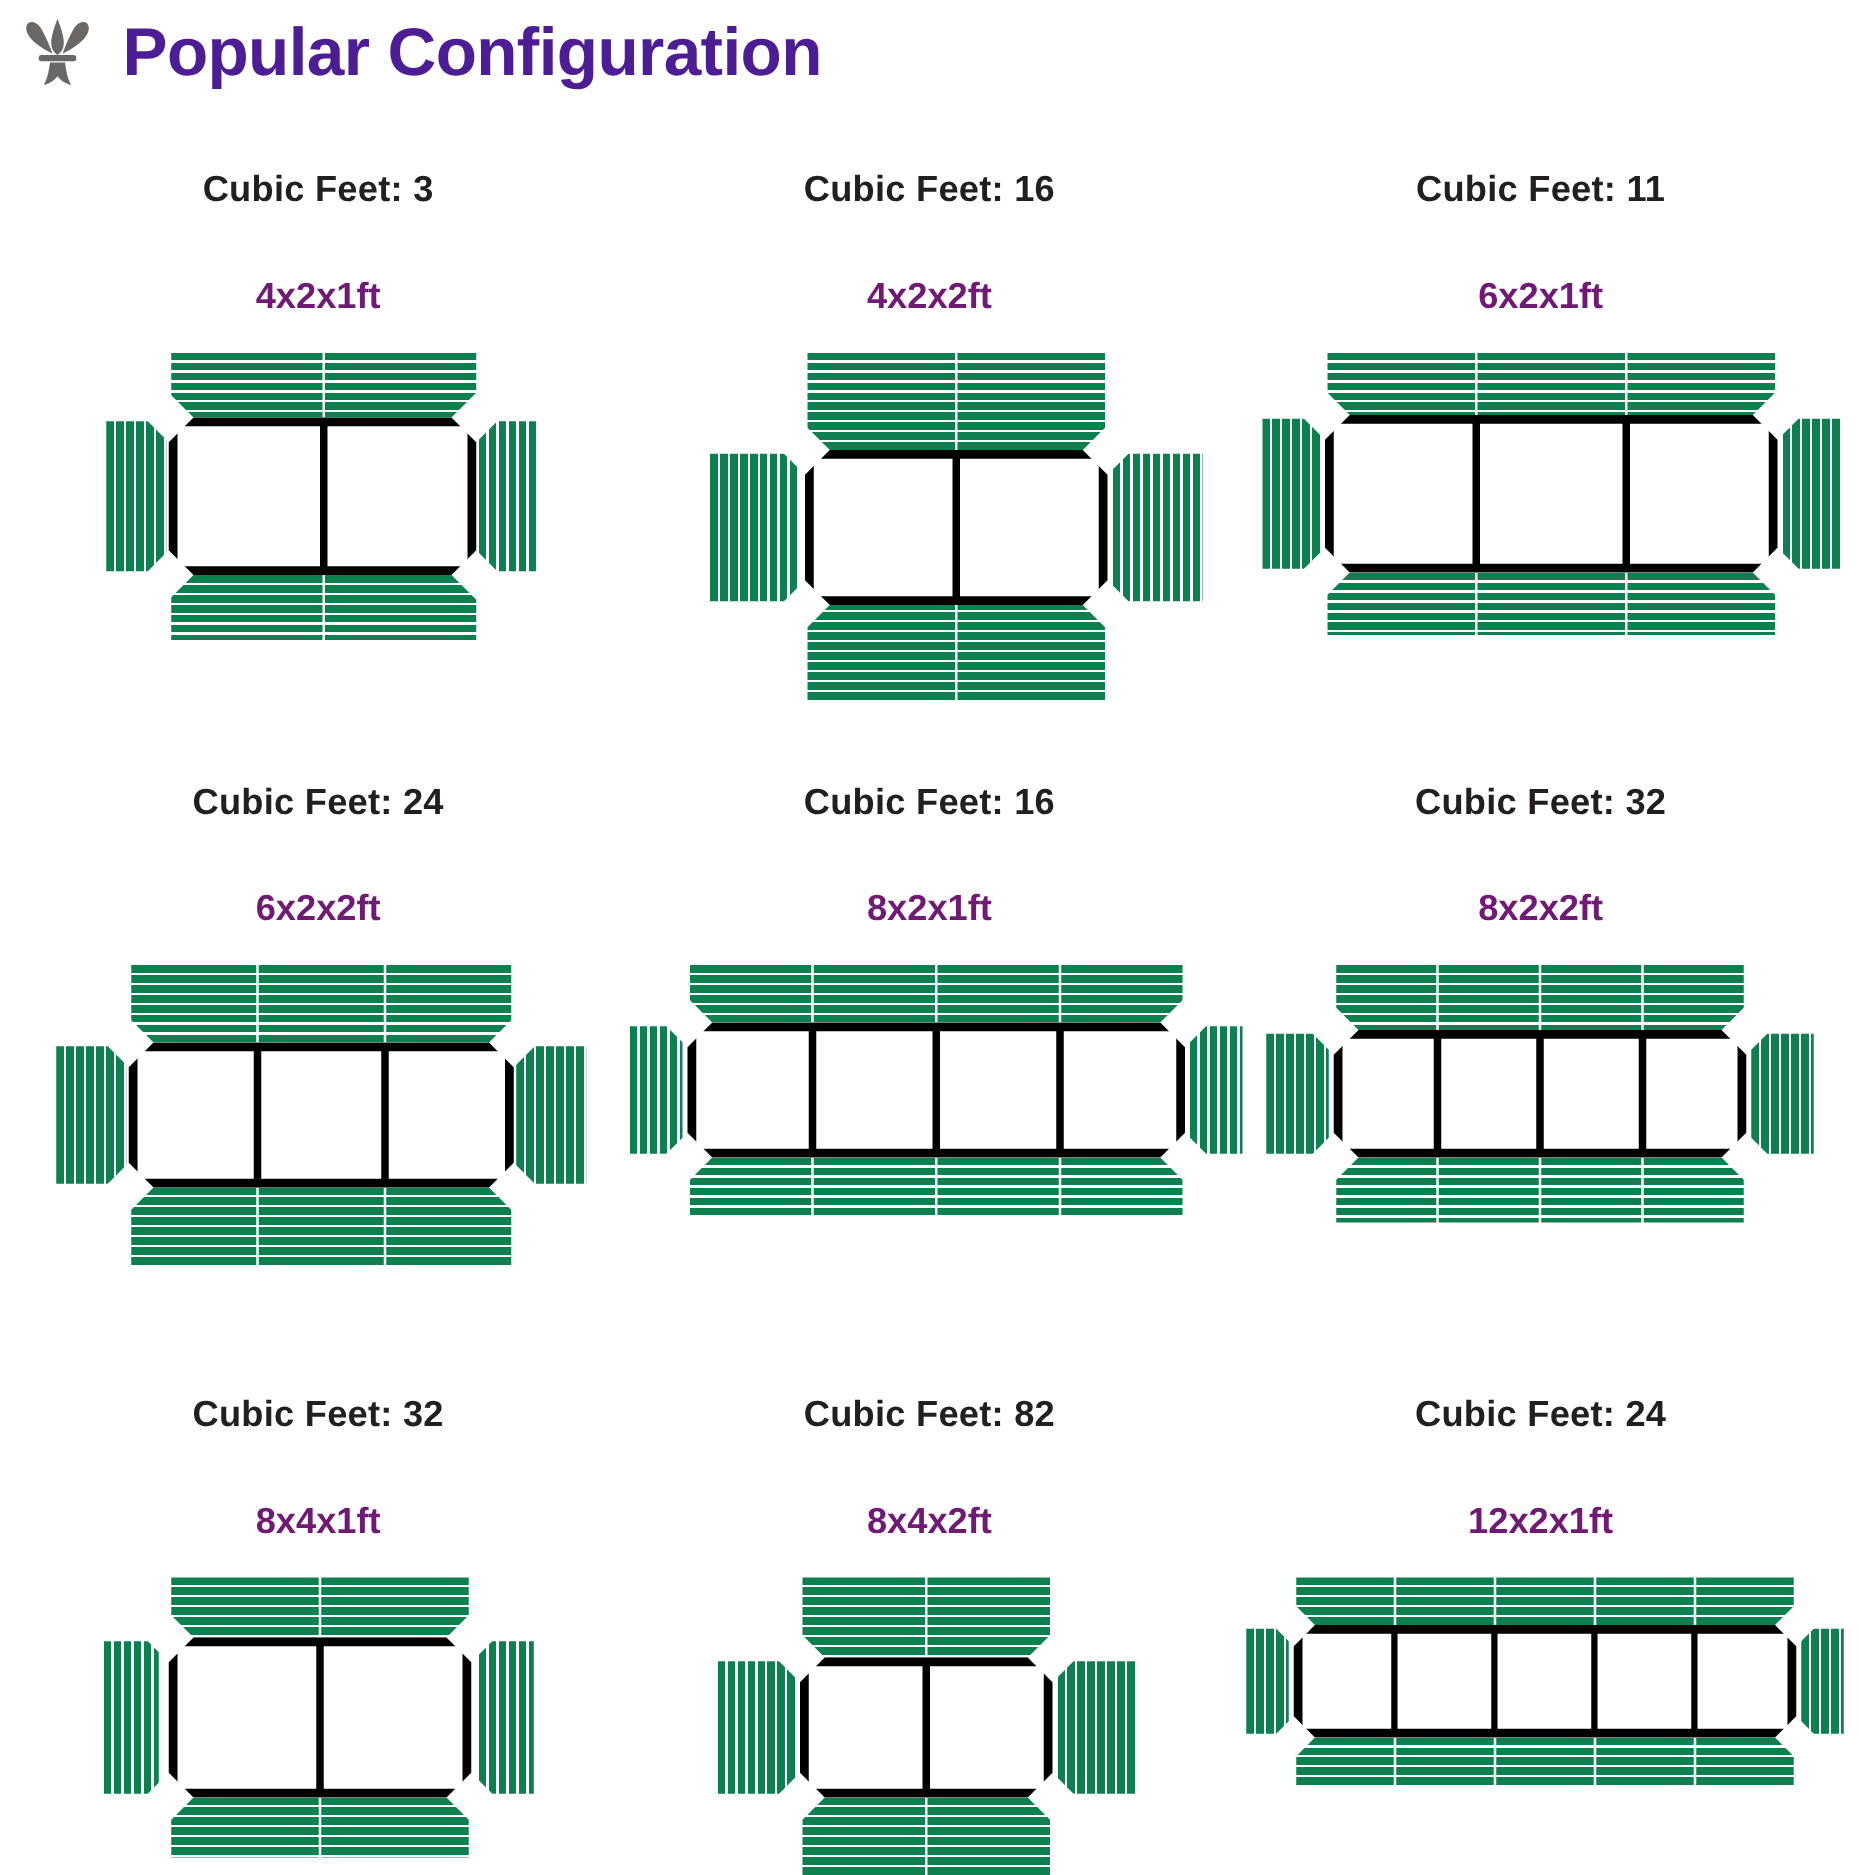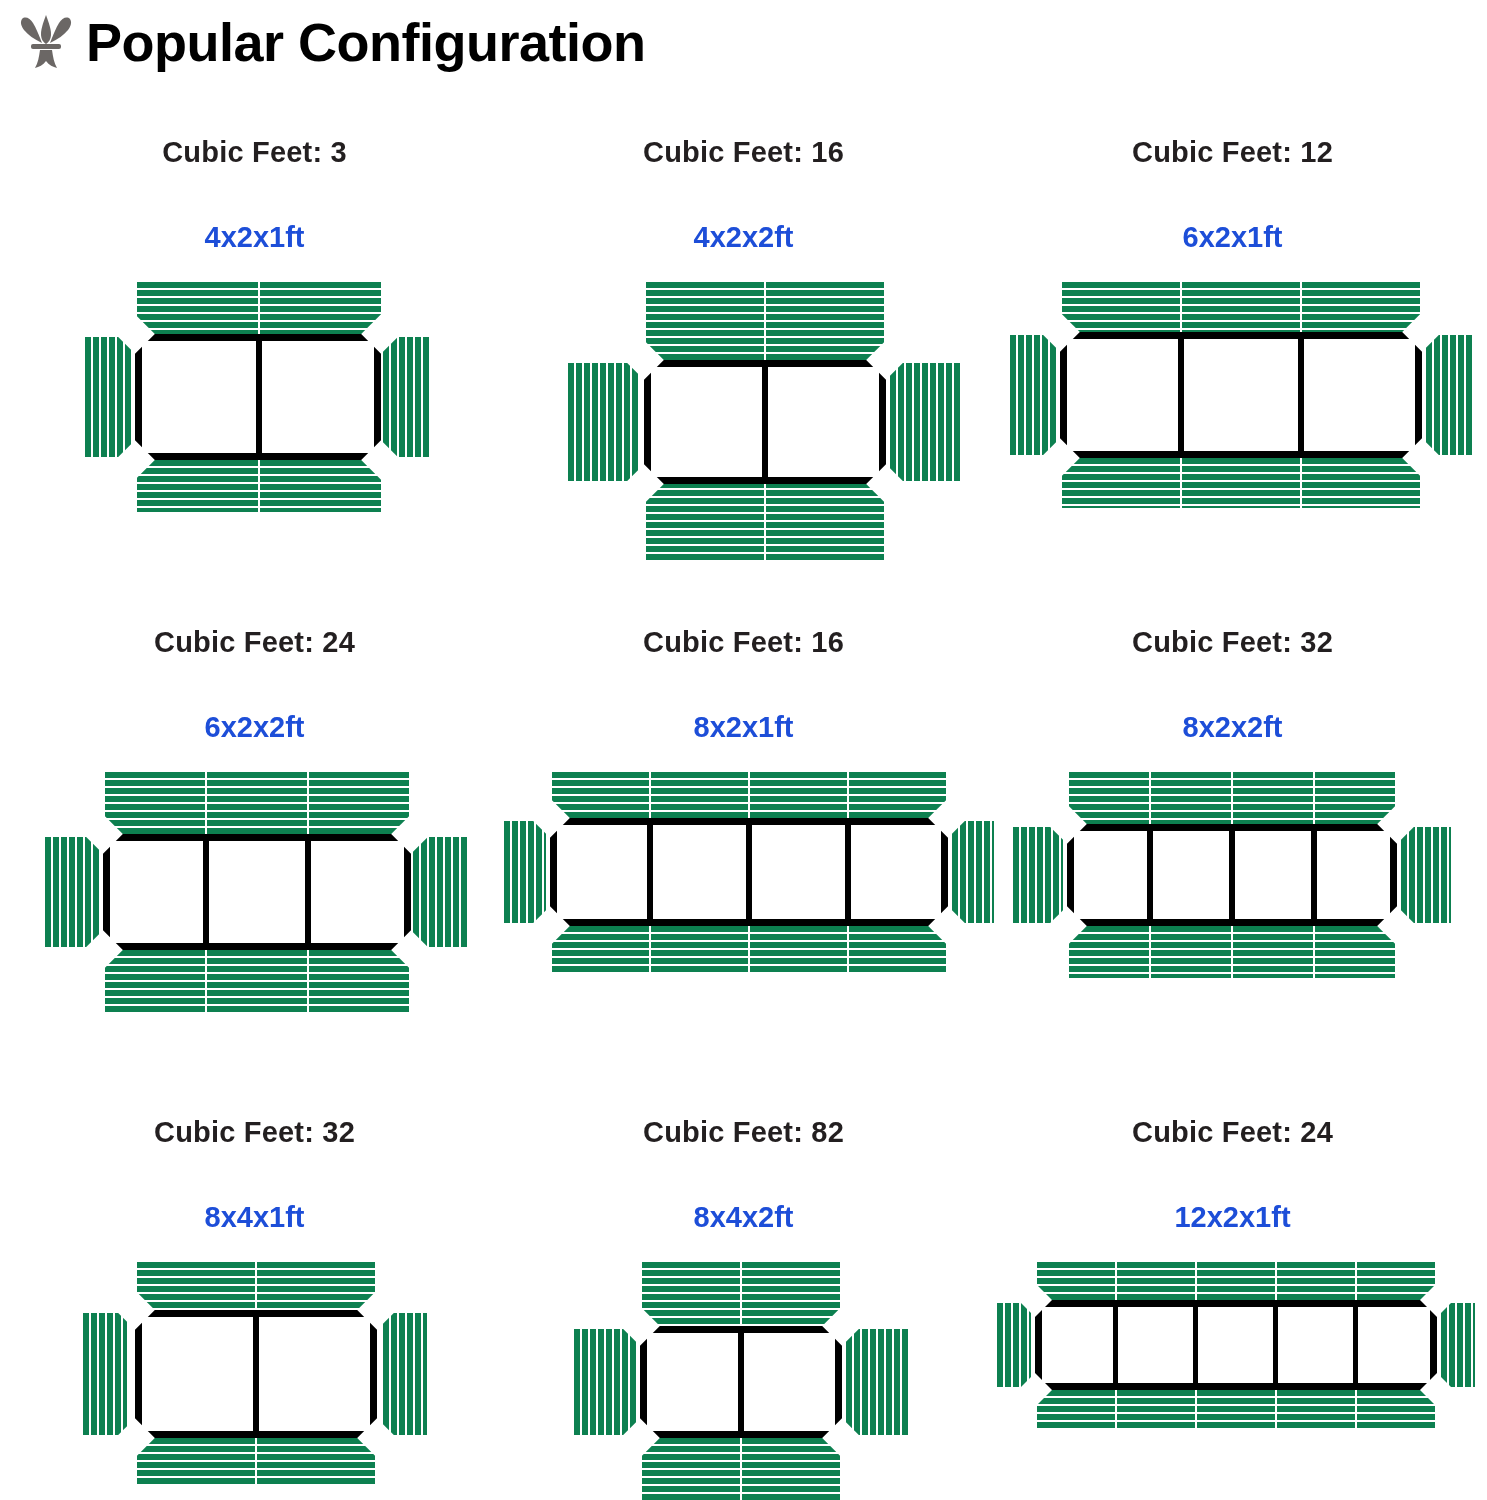--- a/index.html
+++ b/index.html
@@ -25,24 +25,24 @@
   .fleur {
     width: 56px;
     height: 62px;
     flex: 0 0 56px;
     position: relative;
     top: 2px;
   }
   .page-title {
     font-size: 54px;
     font-weight: bold;
-    color: #000000;
+    color: #4c1d95;
     letter-spacing: -0.5px;
     line-height: 1;
-    margin-left: 12px;
+    margin-left: 24px;
     white-space: nowrap;
   }
 
   
   .grid {
     display: grid;
     grid-template-columns: repeat(3, 1fr);
     grid-template-rows: repeat(3, 490px);
     width: 1487px;
     box-sizing: border-box;
@@ -58,21 +58,21 @@
     font-size: 29px;
     font-weight: bold;
     color: #231f20;
     letter-spacing: 0.2px;
     margin-top: 58px;
     text-align: center;
   }
   .dim-label {
     font-size: 29px;
     font-weight: bold;
-    color: #1d4ed8;
+    color: #701a75;
     margin-top: 52px;
     text-align: center;
   }
   .diagram-wrap {
     flex: 1;
     display: flex;
     align-items: flex-start;
     justify-content: center;
     width: 100%;
     margin-top: 28px;
@@ -183,21 +183,21 @@
         <div class="divider" style="left:194px;top:82px;width:6px;height:116px;"></div>
         <div class="corner" style="left:62px;top:64px;width:28px;height:28px;"></div>
         <div class="corner" style="left:304px;top:64px;width:28px;height:28px;"></div>
         <div class="corner" style="left:62px;top:188px;width:28px;height:28px;"></div>
         <div class="corner" style="left:304px;top:188px;width:28px;height:28px;"></div>
       </div>
     </div>
   </div>
 
   <div class="cell">
-    <div class="cf-label">Cubic Feet: 12</div>
+    <div class="cf-label">Cubic Feet: 11</div>
     <div class="dim-label">6x2x1ft</div>
     <div class="diagram-wrap">
       <div class="diagram" style="width:446px;height:226px;">
         <div class="pad h" style="left:52px;top:0;width:118px;height:50px;"></div>
         <div class="pad h" style="left:172px;top:0;width:118px;height:50px;"></div>
         <div class="pad h" style="left:292px;top:0;width:118px;height:50px;"></div>
         <div class="pad h" style="left:52px;top:176px;width:118px;height:50px;"></div>
         <div class="pad h" style="left:172px;top:176px;width:118px;height:50px;"></div>
         <div class="pad h" style="left:292px;top:176px;width:118px;height:50px;"></div>
         <div class="pad v" style="left:0;top:53px;width:46px;height:120px;"></div>

